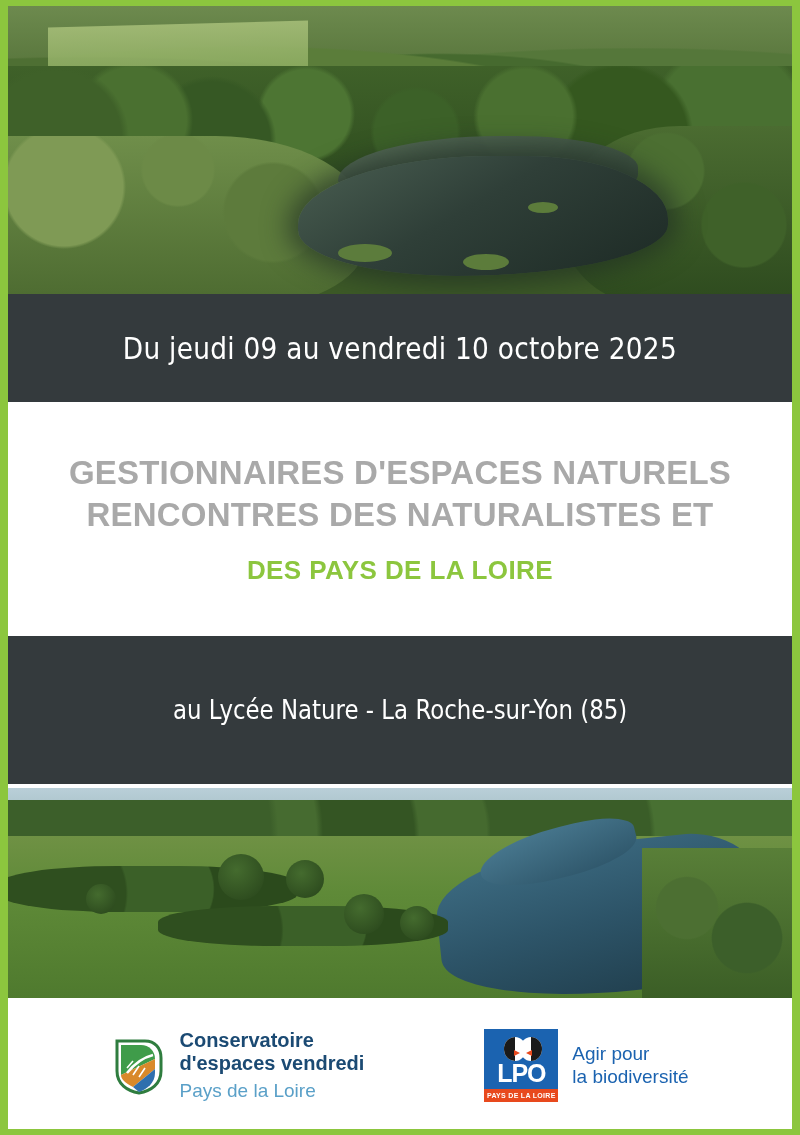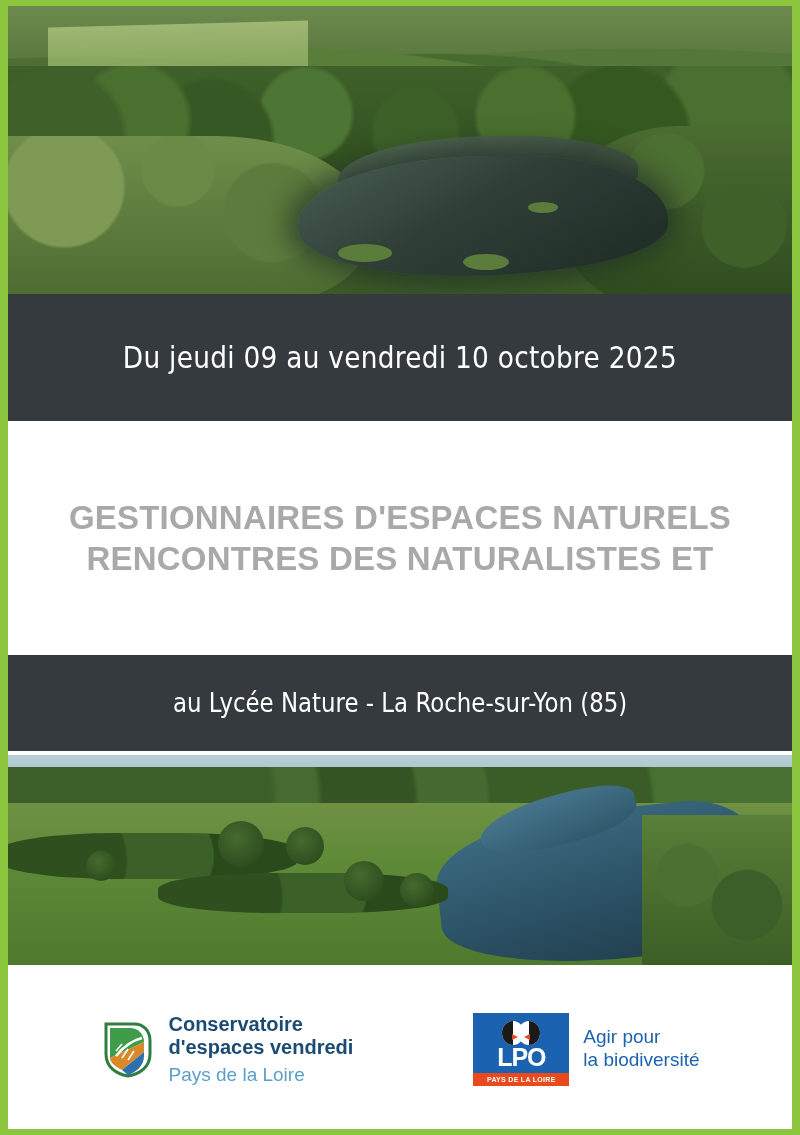--- a/index.html
+++ b/index.html
@@ -209,22 +209,22 @@
 
   
   .band-dark {
     background: #343a3d;
     color: #ffffff;
     display: flex;
     align-items: center;
     justify-content: center;
     text-align: center;
   }
-  .band-date { height: 127px; }
-  .band-place { height: 96px; }
+  .band-date { height: 108px; }
+  .band-place { height: 148px; }
   .band-date .txt {
     font-size: 30px;
     font-weight: 400;
     letter-spacing: .3px;
     font-family: "DejaVu Sans", sans-serif;
     transform: scaleX(.88);
   }
   .band-place .txt {
     font-size: 26px;
     font-weight: 400;
@@ -297,21 +297,21 @@
     margin-top: 5px;
     font-weight: 500;
   }
 
   .logo-lpo {
     display: flex;
     align-items: center;
     gap: 14px;
   }
   .lpo-badge {
-    width: 96px;
+    width: 74px;
     background: #1b63b0;
     position: relative;
     text-align: center;
     padding-top: 6px;
   }
   .lpo-birds {
     height: 26px;
     position: relative;
   }
   .lpo-word {
@@ -358,20 +358,21 @@
 
   <div class="band-dark band-date">
     <div class="txt">Du jeudi 09 au vendredi 10 octobre 2025</div>
   </div>
 
   <div class="hair"></div>
 
   <div class="band-title">
     <div class="title-main">GESTIONNAIRES D'ESPACES NATURELS</div>
     <div class="title-main">RENCONTRES DES NATURALISTES ET</div>
+    <div class="title-sub">DES PAYS DE LA LOIRE</div>
   </div>
 
   <div class="hair"></div>
 
   <div class="band-dark band-place">
     <div class="txt">au Lycée Nature - La Roche-sur-Yon (85)</div>
   </div>
 
   <div class="hair"></div>
 

